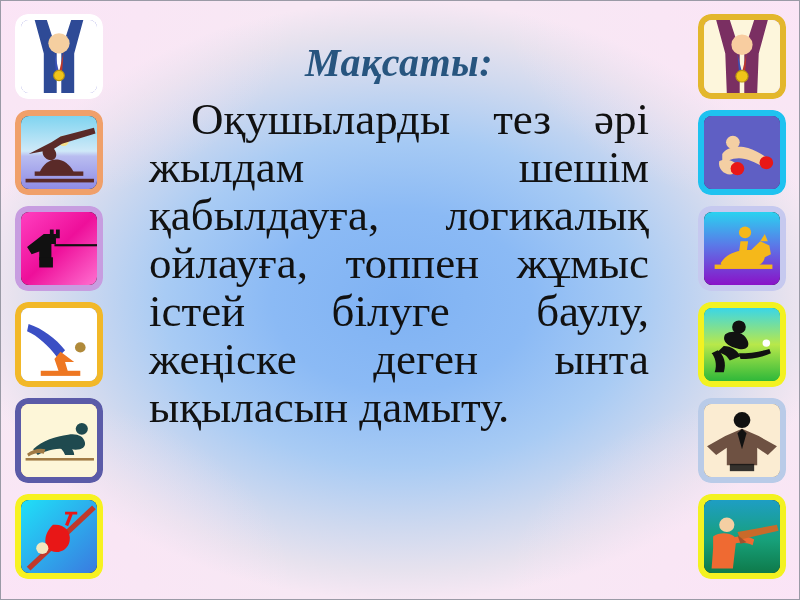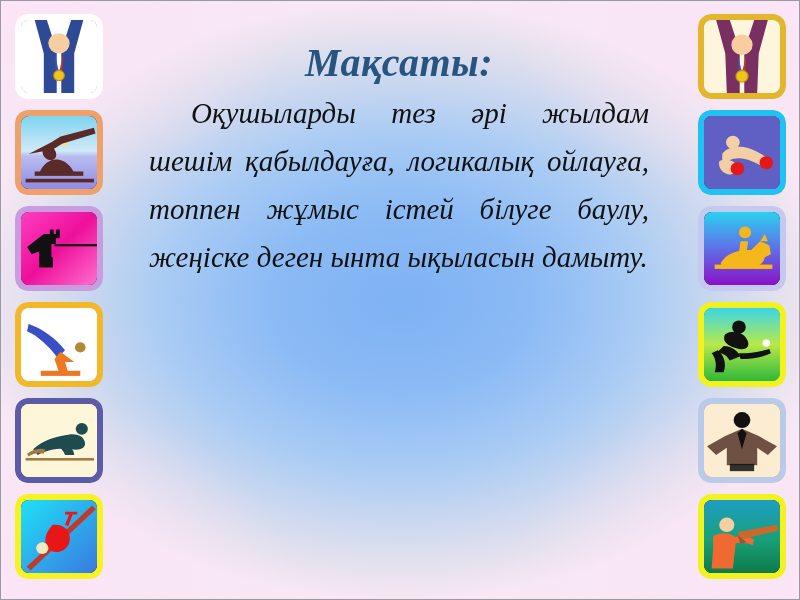--- a/index.html
+++ b/index.html
@@ -84,29 +84,28 @@
     top: 40px;
     width: 500px;
   }
   #slide-title {
     font-family: "Liberation Serif", serif;
     font-weight: bold;
     font-style: italic;
     font-size: 40px;
     color: #27557f;
     text-align: center;
-    margin: 0 0 4px 0;
+    margin: 0 0 10px 0;
     line-height: 1.1;
     letter-spacing: .5px;
   }
   #slide-body {
     font-family: "Liberation Serif", serif;
-    font-style: italic;
     font-weight: normal;
-    font-size: 29px;
+    font-size: 45px;
     line-height: 48px;
     color: #111111;
     text-align: justify;
     text-align-last: left;
     text-indent: 42px;
     margin: 0;
     hyphens: none;
   }
 </style>
 </head>

